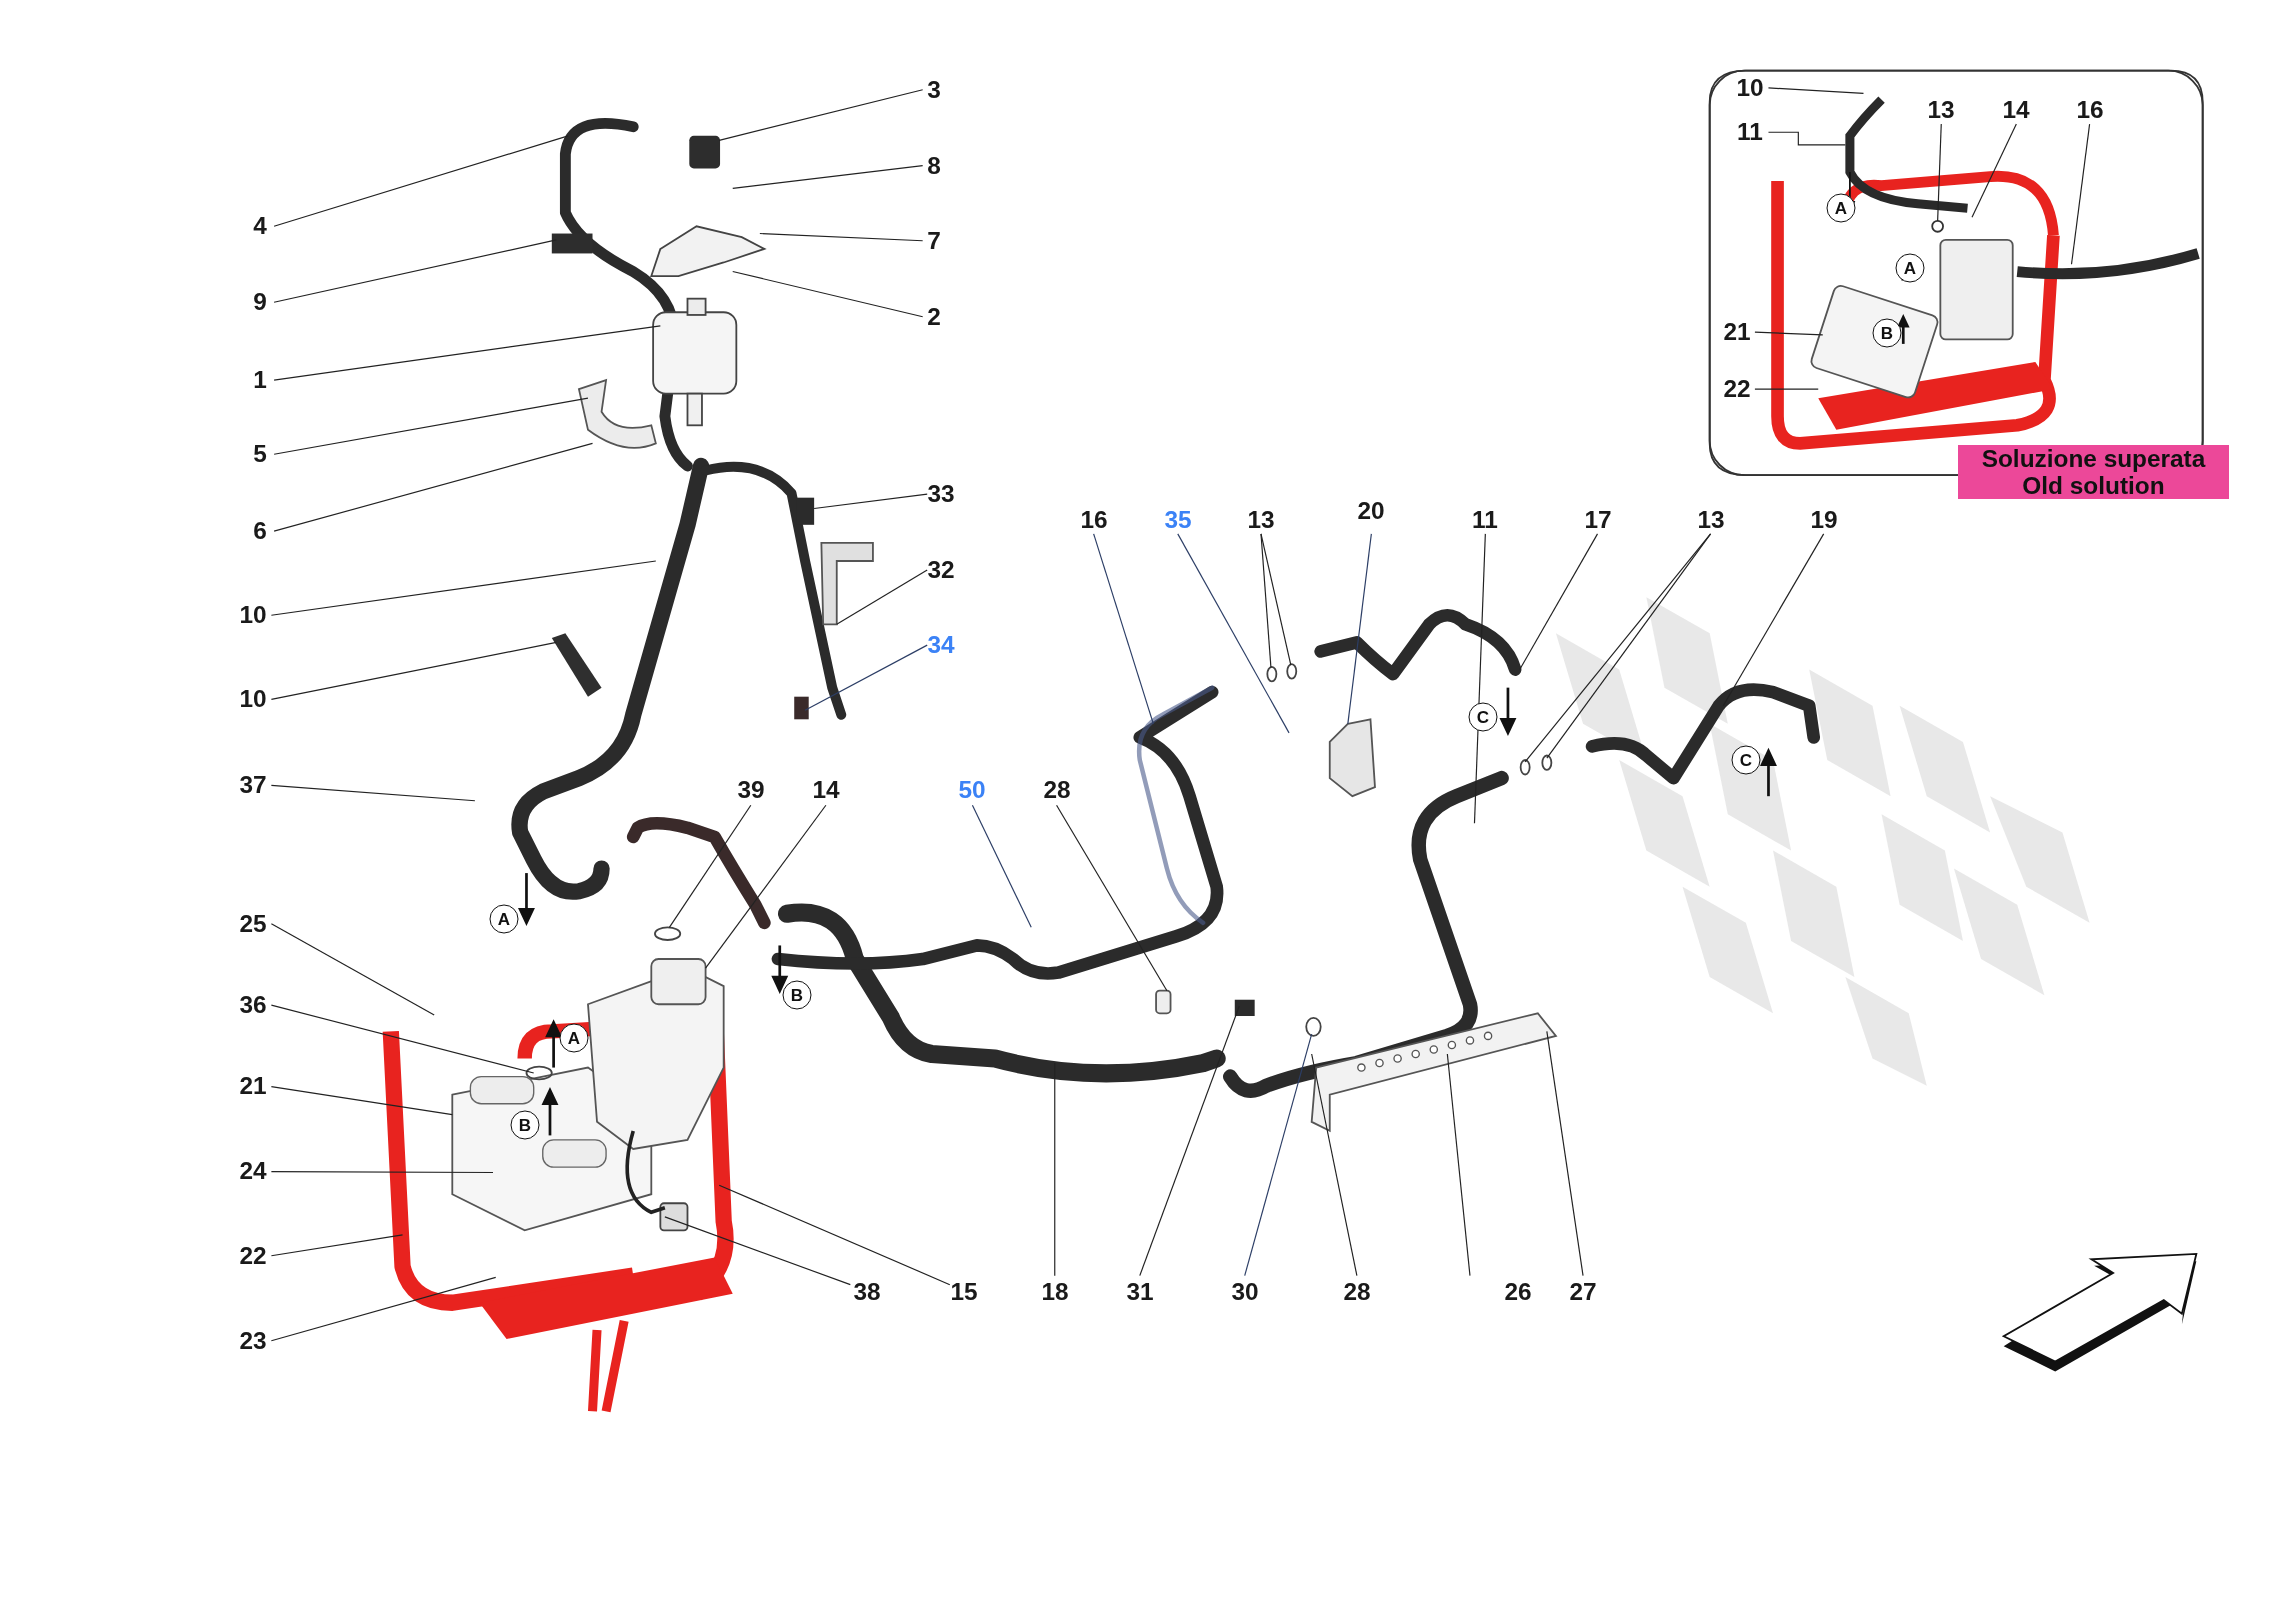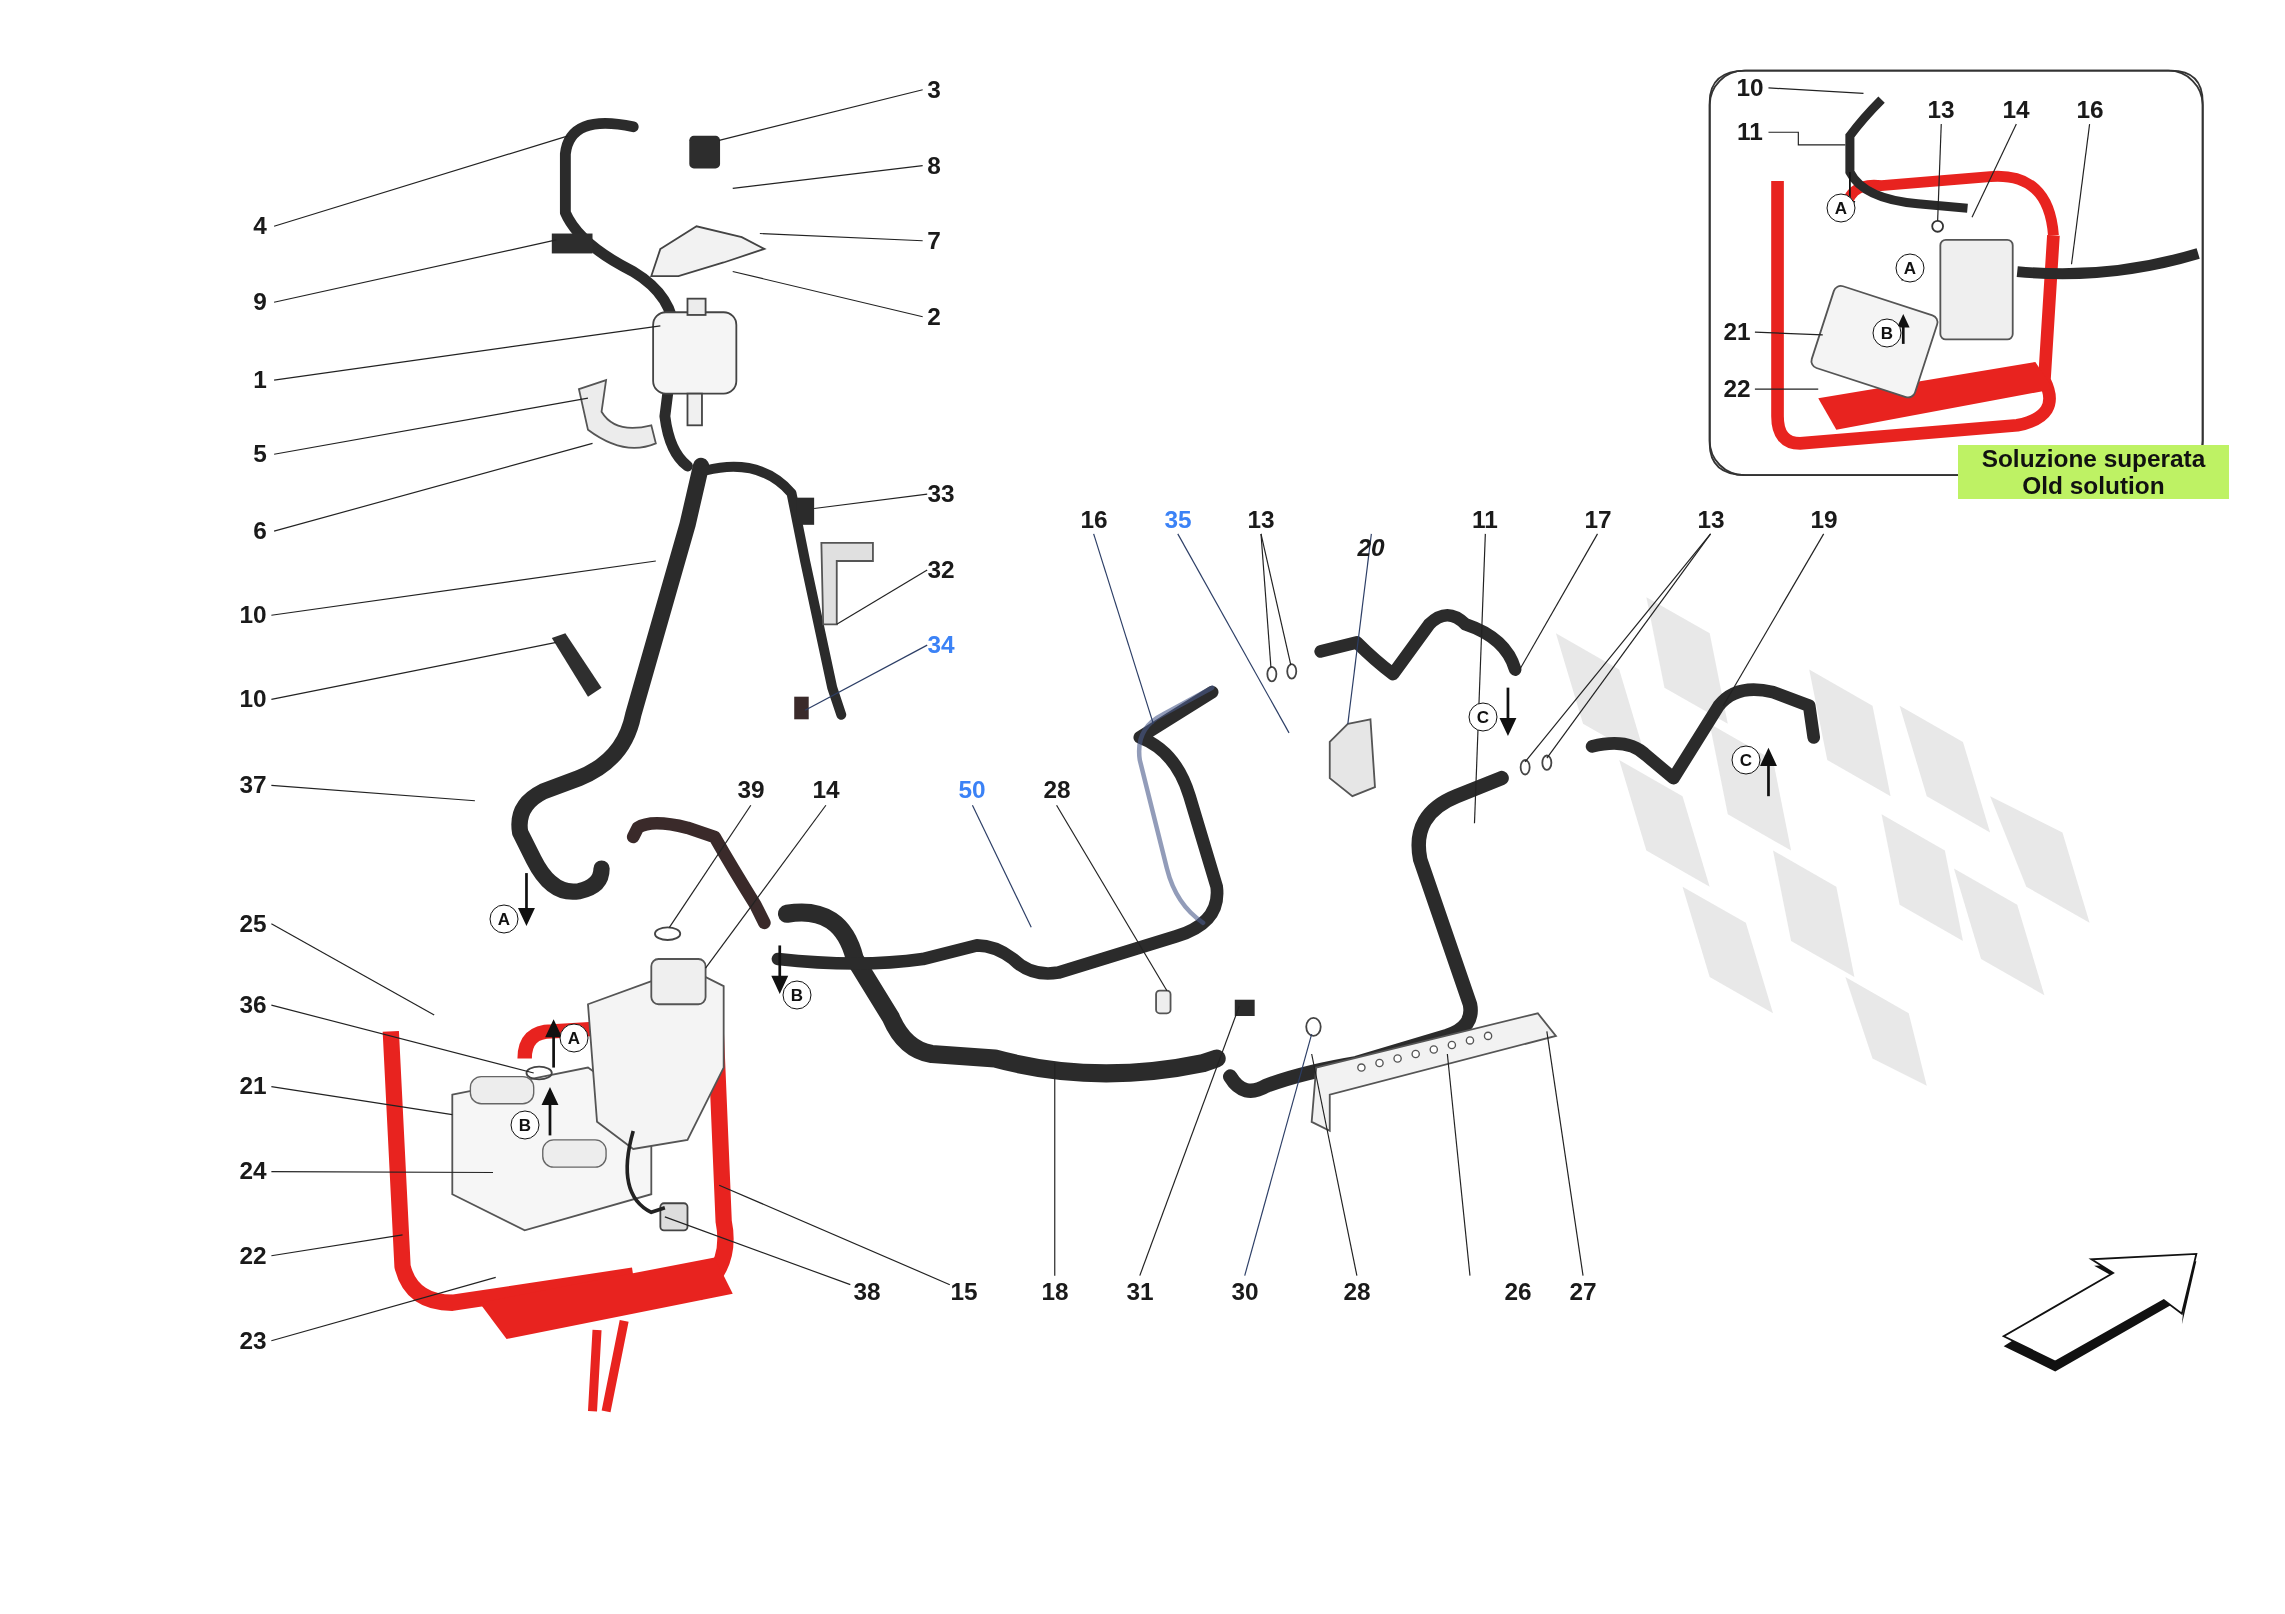--- a/index.html
+++ b/index.html
@@ -3,21 +3,21 @@
 <meta charset="utf-8">
 <style>
   html,body{margin:0;padding:0;background:#ffffff;}
   body{width:2285px;height:1615px;position:relative;overflow:hidden;font-family:"Liberation Sans","DejaVu Sans",sans-serif;}
   #stage{position:absolute;left:0;top:0;width:2285px;height:1615px;}
   .wm-main{position:absolute;left:163px;top:552px;font-family:"Liberation Sans",sans-serif;font-weight:bold;font-size:380px;letter-spacing:-5.4px;color:#fbd6d6;line-height:1;z-index:0;user-select:none;}
   .wm-sub{position:absolute;left:172px;top:936px;font-family:"Liberation Sans",sans-serif;font-size:109px;color:#ececec;letter-spacing:107px;line-height:1;z-index:0;}
   svg.art{position:absolute;left:0;top:0;z-index:1;}
   .callout{position:absolute;font-family:"Liberation Sans",sans-serif;font-weight:bold;font-size:24.4px;color:#1a1a1a;line-height:1;transform:translate(-50%,-50%);z-index:3;white-space:nowrap;cursor:pointer;}
   .callout.blue{color:#3b82f6;}
-  .inset-caption{position:absolute;left:1958px;top:445px;width:271px;text-align:center;font-family:"Liberation Sans",sans-serif;font-weight:bold;font-size:24.4px;line-height:27px;color:#111;background:#bef264;z-index:3;}
+  .inset-caption{position:absolute;left:1958px;top:445px;width:271px;text-align:center;font-family:"Liberation Sans",sans-serif;font-weight:bold;font-size:24.4px;line-height:27px;color:#111;background:#ec4899;z-index:3;}
   .letter{position:absolute;width:27px;height:27px;border:1.8px solid #111;border-radius:50%;background:#fff;font-family:"Liberation Sans",sans-serif;font-weight:bold;font-size:17px;line-height:27px;text-align:center;color:#111;transform:translate(-50%,-50%);z-index:3;}
 </style>
 </head>
 <body>
 
 <div id="stage">
 
   <svg class="art" width="2285" height="1615" viewBox="0 0 2526 1785">
 
     <g fill="#e4e4e4" opacity="0.85">
@@ -243,21 +243,21 @@
       <div class="callout" style="left: 1057px; top: 790px;">28</div>
       <div class="callout" style="left: 1055px; top: 1292px;">18</div>
       <div class="callout" style="left: 1140px; top: 1292px;">31</div>
       <div class="callout" style="left: 1245px; top: 1292px;">30</div>
       <div class="callout" style="left: 1357px; top: 1292px;">28</div>
       <div class="callout" style="left: 1518px; top: 1292px;">26</div>
       <div class="callout" style="left: 1583px; top: 1292px;">27</div>
       <div class="callout" style="left: 1094px; top: 520px;">16</div>
       <div class="callout blue" style="left: 1178px; top: 520px;">35</div>
       <div class="callout" style="left: 1261px; top: 520px;">13</div>
-      <div class="callout" style="left: 1371px; top: 548px; font-style: italic;">20</div>
+      <div class="callout" style="left: 1371px; top: 511px;">20</div>
       <div class="callout" style="left: 1485px; top: 520px;">11</div>
       <div class="callout" style="left: 1598px; top: 520px;">17</div>
       <div class="callout" style="left: 1711px; top: 520px;">13</div>
       <div class="callout" style="left: 1824px; top: 520px;">19</div>
     </div>
   <div id="callouts-inset">
       <div class="callout" style="left: 1750px; top: 88px;">10</div>
       <div class="callout" style="left: 1750px; top: 132px;">11</div>
       <div class="callout" style="left: 1941px; top: 110px;">13</div>
       <div class="callout" style="left: 2016px; top: 110px;">14</div>

